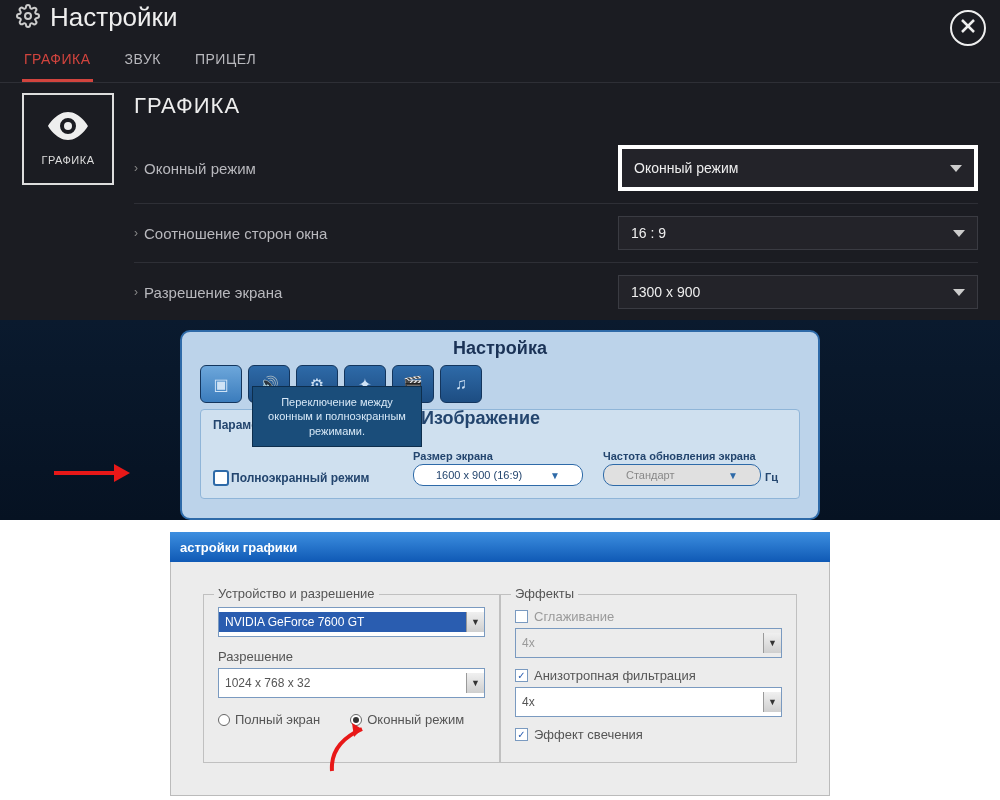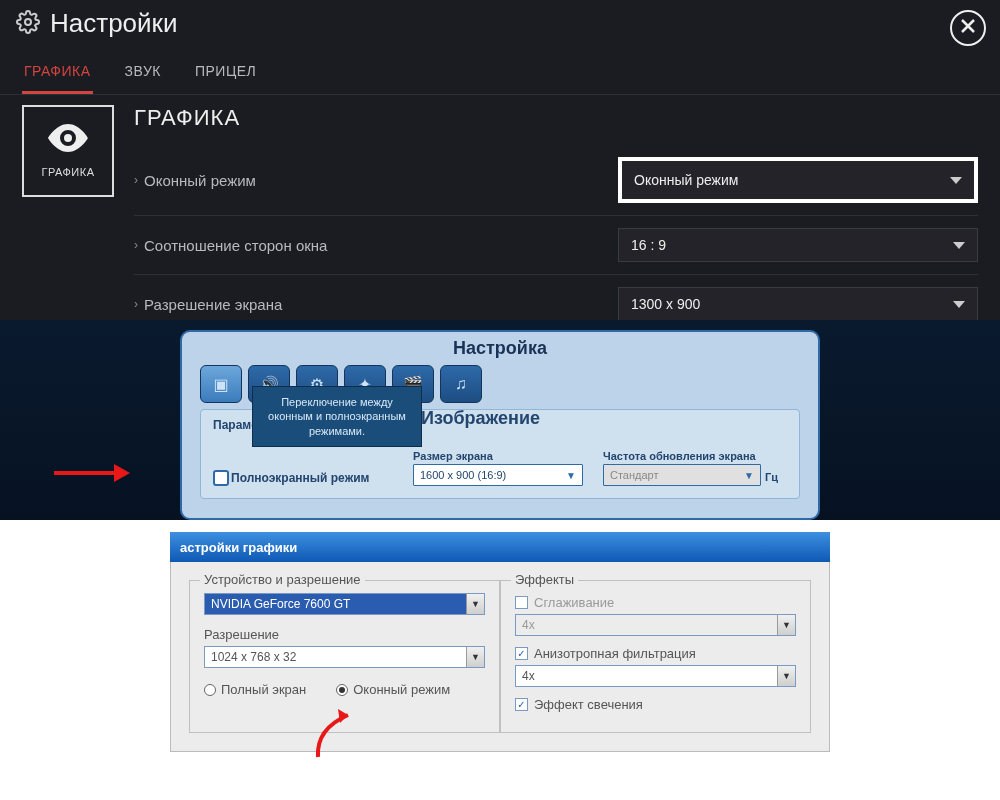--- a/index.html
+++ b/index.html
@@ -1,20 +1,20 @@
 <!DOCTYPE html>
 <html><head>
 <meta charset="utf-8">
 <style>
   * { box-sizing: border-box; margin: 0; padding: 0; font-family: Arial, sans-serif; }
   body { width: 1000px; height: 800px; background: #fff; overflow: hidden; }
 
   
   .p1 { width: 1000px; height: 320px; background: #1b1c22; color: #ddd; position: relative; }
-  .p1-header { display: flex; align-items: center; padding: 8px 16px; }
+  .p1-header { display: flex; align-items: center; padding: 2px 16px; }
   .p1-gear { width: 24px; height: 24px; margin-right: 10px; }
   .p1-title { font-size: 26px; font-weight: 300; color: #eee; }
   .p1-close { position: absolute; top: 10px; right: 14px; width: 36px; height: 36px; border: 2.5px solid #eee; border-radius: 50%; display: flex; align-items: center; justify-content: center; cursor: pointer; }
   .p1-close svg { width: 16px; height: 16px; }
   .p1-tabs { display: flex; gap: 30px; padding: 8px 22px 0; border-bottom: 1px solid #2e2f36; }
   .p1-tab { font-size: 14px; letter-spacing: 0.5px; color: #b8b8bd; padding: 8px 2px 12px; cursor: pointer; }
   .p1-tab.active { color: #d2443e; border-bottom: 3px solid #d2443e; }
   .p1-body { display: flex; padding: 10px 22px 0; gap: 20px; }
   .p1-card { width: 92px; height: 92px; border: 2px solid #ddd; display: flex; flex-direction: column; align-items: center; justify-content: center; gap: 10px; cursor: pointer; }
   .p1-card-label { font-size: 11px; letter-spacing: 0.5px; color: #ddd; }
@@ -38,37 +38,37 @@
   .p2-tooltip { position: absolute; top: 54px; left: 70px; width: 170px; background: #1a4d7a; border: 1px solid #0d2e4d; color: #d7e8f7; font-size: 11px; padding: 8px; text-align: center; z-index: 5; line-height: 1.3; }
   .p2-content { background: #cfe0ef; margin: 6px 18px 0; border: 1px solid #8fb5d8; border-radius: 4px; padding: 8px 12px 12px; position: relative; }
   .p2-content-title { position: absolute; top: -2px; left: 220px; font-size: 18px; font-weight: bold; color: #23456e; }
   .p2-sub { font-size: 12px; font-weight: bold; color: #23456e; margin-bottom: 18px; }
   .p2-grid { display: flex; gap: 20px; align-items: flex-end; }
   .p2-col { display: flex; flex-direction: column; gap: 2px; }
   .p2-chk { display: flex; align-items: center; gap: 2px; }
   .p2-chkbox { width: 16px; height: 16px; border: 2px solid #2e6aa8; border-radius: 3px; background: #fff; cursor: pointer; }
   .p2-chklbl { font-size: 12px; font-weight: bold; color: #23456e; }
   .p2-fldlbl { font-size: 11px; font-weight: bold; color: #23456e; }
-  .p2-dd { height: 22px; background: #fff; border: 1px solid #2e6aa8; border-radius: 1px; display: flex; align-items: center; justify-content: space-between; padding: 0 6px; font-size: 11px; color: #23456e; cursor: pointer; }
+  .p2-dd { height: 22px; background: #fff; border: 1px solid #2e6aa8; border-radius: 10px; display: flex; align-items: center; justify-content: space-between; padding: 0 22px; font-size: 11px; color: #23456e; cursor: pointer; }
   .p2-dd.disabled { background: #e0e0e0; color: #888; cursor: default; }
   .p2-ddtri { color: #2e6aa8; font-size: 10px; }
   .p2-arrow { position: absolute; left: 54px; top: 146px; width: 80px; height: 14px; }
   .p2-arrow-line { position: absolute; top: 5px; left: 0; width: 64px; height: 4px; background: #e81818; }
   .p2-arrow-head { position: absolute; top: -2px; left: 60px; width: 0; height: 0; border-top: 9px solid transparent; border-bottom: 9px solid transparent; border-left: 16px solid #e81818; }
   .p2-hz { font-size: 11px; font-weight: bold; color: #23456e; margin-left: 4px; align-self: flex-end; padding-bottom: 3px; }
 
   
   .p3-wrap { width: 1000px; height: 270px; display: flex; justify-content: center; padding-top: 12px; }
   .p3 { width: 660px; font-size: 13px; color: #555; }
   .p3-titlebar { height: 30px; background: linear-gradient(#3d8fe0,#0f59b5); color: #fff; font-weight: bold; display: flex; align-items: center; padding: 0 10px; }
-  .p3-body { background: #ececec; border: 1px solid #bbb; border-top: none; padding: 18px; display: flex; gap: 0; }
+  .p3-body { background: #ececec; border: 1px solid #bbb; border-top: none; padding: 32px; display: flex; gap: 0; }
   .p3-group { border: 1px solid #c0c0c0; padding: 12px 14px 16px; position: relative; flex: 1; }
   .p3-group-title { position: absolute; top: -9px; left: 10px; background: #ececec; padding: 0 4px; font-size: 13px; }
   .p3-lbl { margin: 6px 0 4px; }
-  .p3-sel { width: 100%; height: 22px; border: 1px solid #7a9ac0; display: flex; align-items: center; justify-content: space-between; cursor: pointer; background: #fff; }
+  .p3-sel { width: 100%; height: 30px; border: 1px solid #7a9ac0; display: flex; align-items: center; justify-content: space-between; cursor: pointer; background: #fff; }
   .p3-sel-txt { padding: 0 6px; font-size: 12px; }
   .p3-sel.blue .p3-sel-txt { background: #2a5db0; color: #fff; flex: 1; line-height: 20px; }
   .p3-sel-btn { width: 18px; height: 20px; background: linear-gradient(#f0f0f0,#cfcfcf); border-left: 1px solid #9a9a9a; display: flex; align-items: center; justify-content: center; font-size: 9px; color: #333; }
   .p3-sel.disabled { background: #ececec; }
   .p3-sel.disabled .p3-sel-txt { color: #9a9a9a; }
   .p3-radios { display: flex; gap: 30px; margin-top: 14px; align-items: center; }
   .p3-radio { display: flex; align-items: center; gap: 5px; cursor: pointer; font-size: 13px; }
   .p3-rcircle { width: 12px; height: 12px; border: 1px solid #666; border-radius: 50%; background: #fff; display: flex; align-items: center; justify-content: center; }
   .p3-rdot { width: 6px; height: 6px; border-radius: 50%; background: #333; }
   .p3-chk { display: flex; align-items: center; gap: 6px; margin: 10px 0 4px; }

